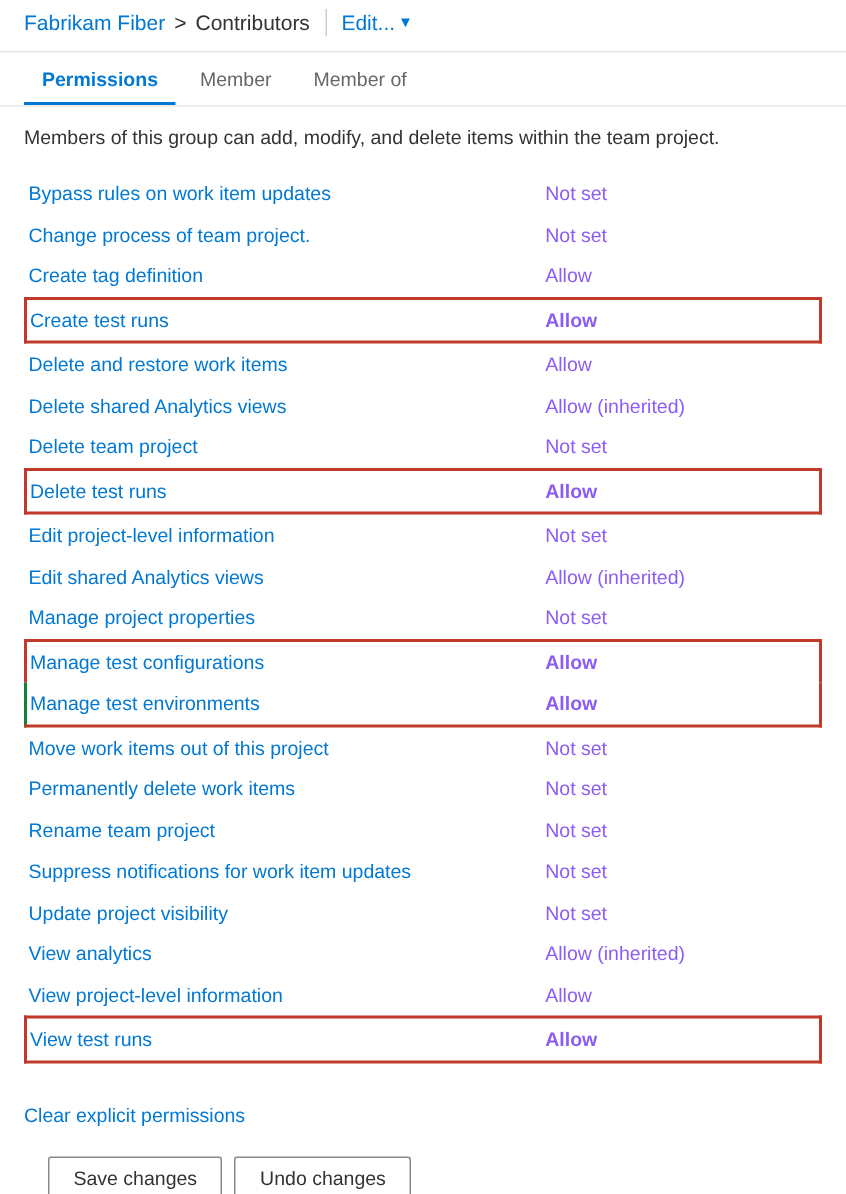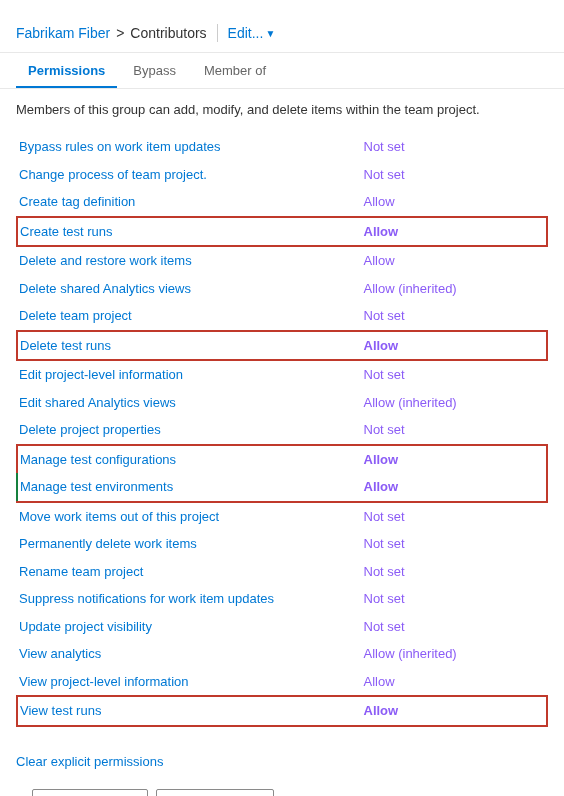--- a/index.html
+++ b/index.html
@@ -8,21 +8,21 @@
       font-size: 13px;
       color: #333;
       background: #fff;
       width: 564px;
       min-height: 796px;
       padding: 0;
     }
     .header {
       display: flex;
       align-items: center;
-      padding: 24px 16px 10px 16px;
+      padding: 6px 16px 10px 16px;
       border-bottom: 1px solid #e8e8e8;
       background: #fff;
     }
     .breadcrumb {
       display: flex;
       align-items: center;
       gap: 4px;
       font-size: 14px;
     }
     .breadcrumb-link {
@@ -167,21 +167,21 @@
   </div>
   <div class="header-divider"></div>
   <div class="edit-dropdown">
     <span>Edit...</span>
     <span class="dropdown-arrow">▼</span>
   </div>
 </div>
 
 <div class="tabs">
   <div class="tab active">Permissions</div>
-  <div class="tab">Bypass</div>
+  <div class="tab">Member</div>
   <div class="tab">Member of</div>
 </div>
 
 <div class="content">
   <p class="description">Members of this group can add, modify, and delete items within the team project.</p>
 
   <table class="permissions-table">
     <tbody id="permissions-body">
     <tr>
           <td>Bypass rules on work item updates</td>
@@ -217,21 +217,21 @@
         </tr>
         <tr>
           <td>Edit project-level information</td>
           <td>Not set</td>
         </tr>
         <tr>
           <td>Edit shared Analytics views</td>
           <td>Allow (inherited)</td>
         </tr>
         <tr>
-          <td>Delete project properties</td>
+          <td>Manage project properties</td>
           <td>Not set</td>
         </tr>
         <tr class="perm-row-highlighted-top">
           <td>Manage test configurations</td>
           <td style="font-weight: 700;">Allow</td>
         </tr>
         <tr class="perm-row-highlighted-bottom">
           <td>Manage test environments</td>
           <td style="font-weight: 700;">Allow</td>
         </tr>

